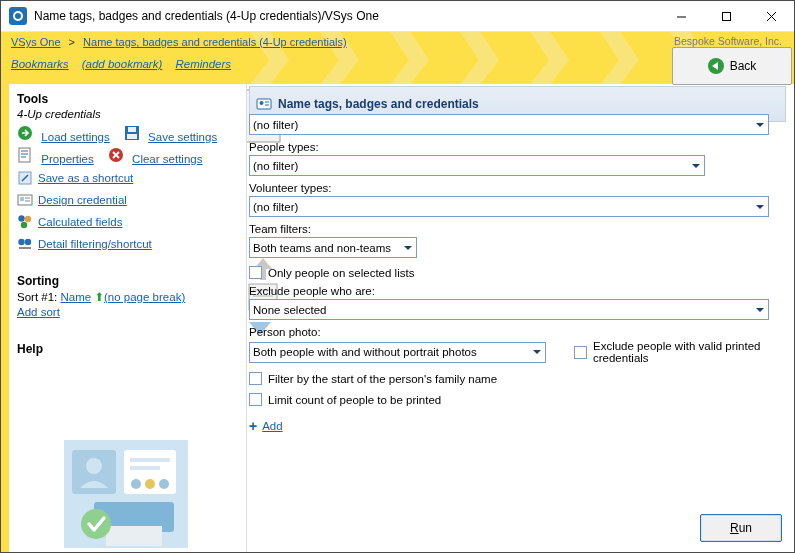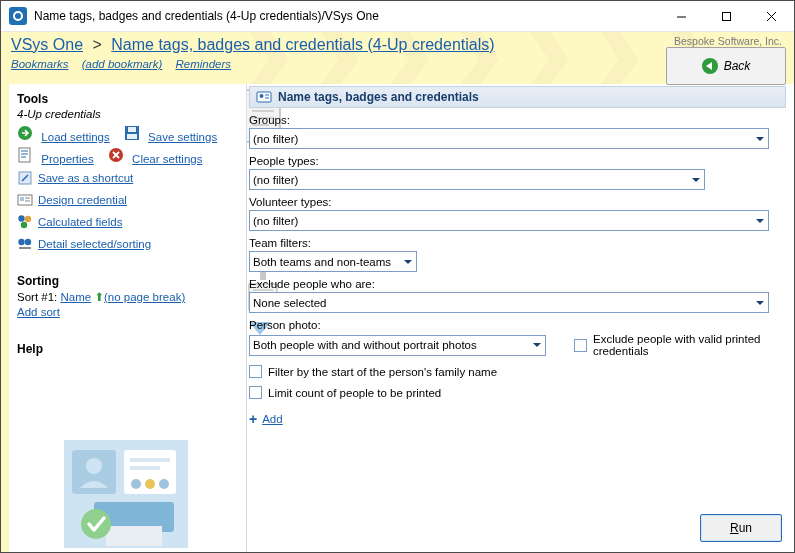--- a/index.html
+++ b/index.html
@@ -14,21 +14,21 @@
     font-size: 12px;
     color: #000;
     background: #ffffff;
   }
   .window {
     position: relative;
     width: 795px;
     height: 553px;
     border: 1px solid #4a4a4a;
     box-sizing: border-box;
-    background: #fef9c3;
+    background: #fde047;
     overflow: hidden;
   }
   
   .titlebar {
     height: 30px;
     background: #ffffff;
     display: flex;
     align-items: center;
     border-bottom: 1px solid #e6e6e6;
   }
@@ -72,21 +72,21 @@
     justify-content: center;
     font-size: 12px;
     color: #000;
     background: #ffffff;
   }
   .win-btn svg { display: block; }
   
   .breadcrumb-bar {
     height: 22px;
     padding: 4px 13px 0 10px;
-    font-size: 16px;
+    font-size: 11px;
     position: relative;
     z-index: 3;
   }
   .crumb {
     color: #1b5fae;
     text-decoration: underline;
     cursor: pointer;
   }
   .crumb-sep {
     color: #333;
@@ -130,34 +130,33 @@
     position: absolute;
     right: 12px;
     top: 34px;
     font-size: 10.5px;
     color: #7a7a7a;
     z-index: 4;
   }
   
   .back-btn {
     position: absolute;
-    right: 8px;
+    right: 2px;
     top: 46px;
     width: 118px;
     height: 36px;
     background: #f2f2f2;
     border: 1px solid #a3a3a3;
     border-radius: 2px;
     display: flex;
     align-items: center;
     justify-content: center;
     font-size: 12px;
     z-index: 4;
     cursor: pointer;
-    font-style: italic;
   }
   .back-btn .arrow {
     width: 16px;
     height: 16px;
     border-radius: 50%;
     background: #2e9b3f;
     margin-right: 6px;
     position: relative;
   }
   .back-btn .arrow::after {
@@ -251,21 +250,21 @@
     left: 0;
     top: 0;
     width: 48px;
     bottom: 0;
   }
   .panel-header {
     position: absolute;
     left: 10px;
     top: 2px;
     right: 8px;
-    height: 22px;
+    height: 36px;
     background: linear-gradient(to bottom, #e8eef6, #dbe5f1);
     border: 1px solid #c3d2e3;
     box-sizing: border-box;
     display: flex;
     align-items: center;
     padding-left: 6px;
     font-weight: bold;
     font-size: 12px;
     color: #1a3d6b;
   }
@@ -541,21 +540,21 @@
           </svg>
         <span class="tool-link">Calculated fields</span>
       </div>
 
       <div class="tool-row">
         <svg class="ti" viewBox="0 0 16 16">
             <circle cx="4.5" cy="6" r="3.2" fill="#2b6cb0"></circle>
             <circle cx="11" cy="6" r="3.2" fill="#2b6cb0"></circle>
             <rect x="2" y="11" width="12" height="2" fill="#888"></rect>
           </svg>
-        <span class="tool-link">Detail selected/sorting</span>
+        <span class="tool-link">Detail filtering/shortcut</span>
       </div>
 
       <div class="sec-title" style="margin-top:20px">Sorting</div>
       <div class="sort-line">
         <span>Sort #1:</span>
         <a>Name</a>
         <span style="color:#2e9b3f">⬆</span><a class="page-break">(no page break)</a>
       </div>
       <div class="sort-line">
         <a>Add sort</a>
@@ -590,21 +589,20 @@
           <rect x="1" y="3" width="14" height="10" rx="1" fill="#ffffff" stroke="#2b6cb0"></rect>
           <circle cx="5.5" cy="7" r="2" fill="#2b6cb0"></circle>
           <line x1="9" y1="6" x2="13" y2="6" stroke="#2b6cb0"></line>
           <line x1="9" y1="9" x2="13" y2="9" stroke="#2b6cb0"></line>
         </svg>
         <span>Name tags, badges and credentials</span>
       </div>
 
       <div class="form">
 
-        <div class="fld-label" style="margin-top:0">Groups:</div>
         <div class="combo-wrap">
           <select class="combo w-full">
             <option>(no filter)</option>
           </select>
           <span class="arrow-box"></span>
         </div>
 
         <div class="fld-label">People types:</div>
         <div class="combo-wrap">
           <select class="combo w-456">
@@ -622,20 +620,24 @@
         </div>
 
         <div class="fld-label">Team filters:</div>
         <div class="combo-wrap">
           <select class="combo w-168">
             <option>Both teams and non-teams</option>
           </select>
           <span class="arrow-box"></span>
         </div>
 
+        <div class="chk-row">
+          <span class="chk"></span>
+          <span>Only people on selected lists</span>
+        </div>
 
         <div class="fld-label">Exclude people who are:</div>
         <div class="combo-wrap">
           <select class="combo w-full">
             <option>None selected</option>
           </select>
           <span class="arrow-box"></span>
         </div>
 
         <div class="fld-label">Person photo:</div>

